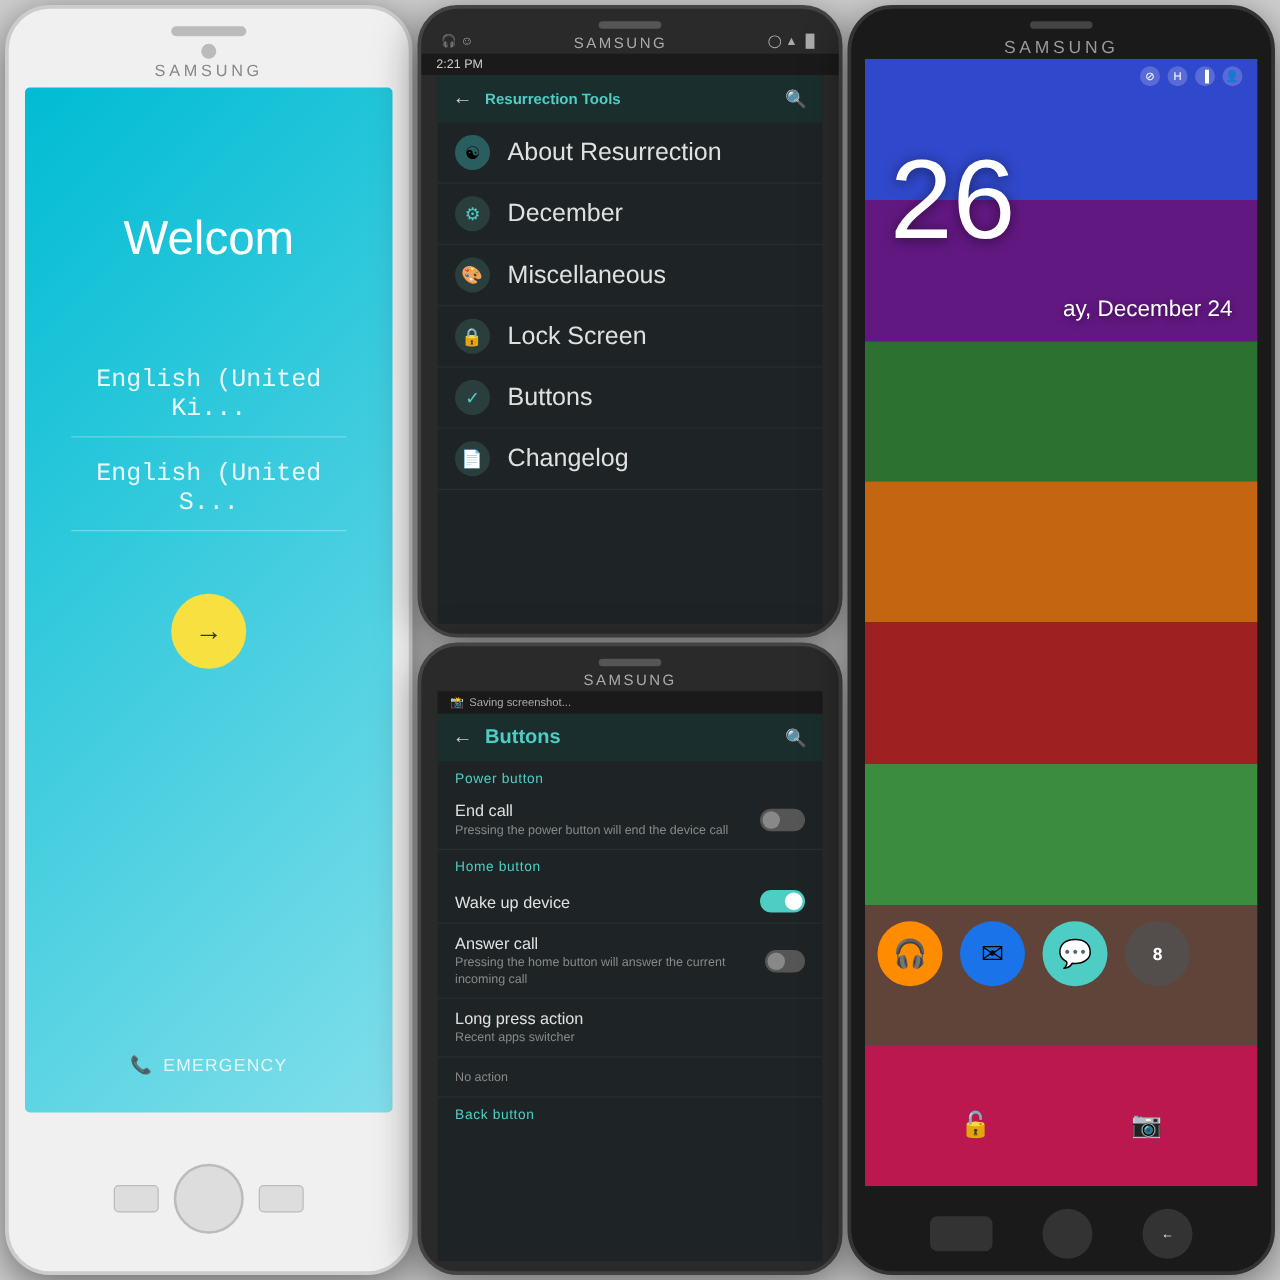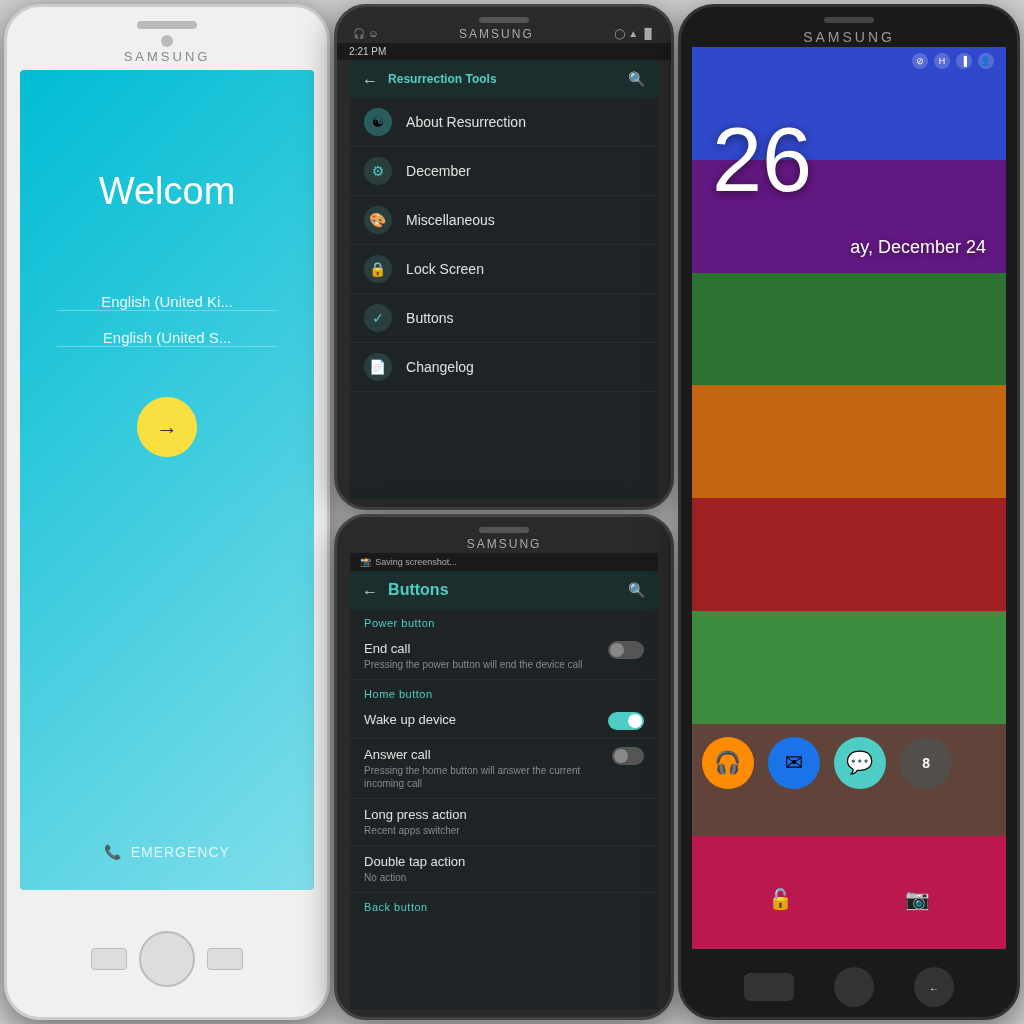--- a/index.html
+++ b/index.html
@@ -93,24 +93,26 @@
     .lang-options {
       margin-top: 80px;
       width: 100%;
       display: flex;
       flex-direction: column;
       align-items: center;
       gap: 18px;
     }
     .lang-item {
       color: rgba(255,255,255,0.9);
-      font-size: 15px;
+      font-size: 20px;
       border-bottom: 1px solid rgba(255,255,255,0.3);
       width: 220px;
+      padding-bottom: 10px;
       text-align: center;
+      font-family: Liberation Mono, monospace;
     }
     .next-btn {
       width: 60px;
       height: 60px;
       border-radius: 50%;
       background: #f9e041;
       display: flex;
       align-items: center;
       justify-content: center;
       margin-top: 50px;
@@ -228,21 +230,21 @@
       height: 28px;
       border-radius: 50%;
       background: #2a3e3e;
       display: flex;
       align-items: center;
       justify-content: center;
       font-size: 14px;
     }
     .menu-label {
       color: #e0e0e0;
-      font-size: 14px;
+      font-size: 20px;
     }
     .section-label {
       color: #4ecdc4;
       font-size: 11px;
       padding: 8px 14px 4px;
       letter-spacing: 0.5px;
     }
 
     
     .phone-center-bottom {
@@ -307,21 +309,21 @@
       font-size: 13px;
     }
     .setting-desc {
       color: #888;
       font-size: 10px;
       margin-top: 2px;
       line-height: 1.3;
     }
     .setting-row {
       display: flex;
-      align-items: flex-start;
+      align-items: center;
       justify-content: space-between;
     }
     .toggle-off {
       width: 36px;
       height: 18px;
       border-radius: 9px;
       background: #555;
       position: relative;
     }
     .toggle-on {
@@ -639,21 +641,20 @@
               <div class="setting-desc">Pressing the home button will answer the current incoming call</div>
             </div>
             <div class="toggle-off"></div>
           </div>
         </div>
         <div class="setting-item">
           <div class="setting-title">Long press action</div>
           <div class="setting-desc">Recent apps switcher</div>
         </div>
         <div class="setting-item">
-          <div class="setting-title">Double tap action</div>
           <div class="setting-desc">No action</div>
         </div>
         <div class="section-label">Back button</div>
       </div>
     </div>
 
   </div>
 
   <div class="phone phone-right">
     <div class="speaker-top"></div>

